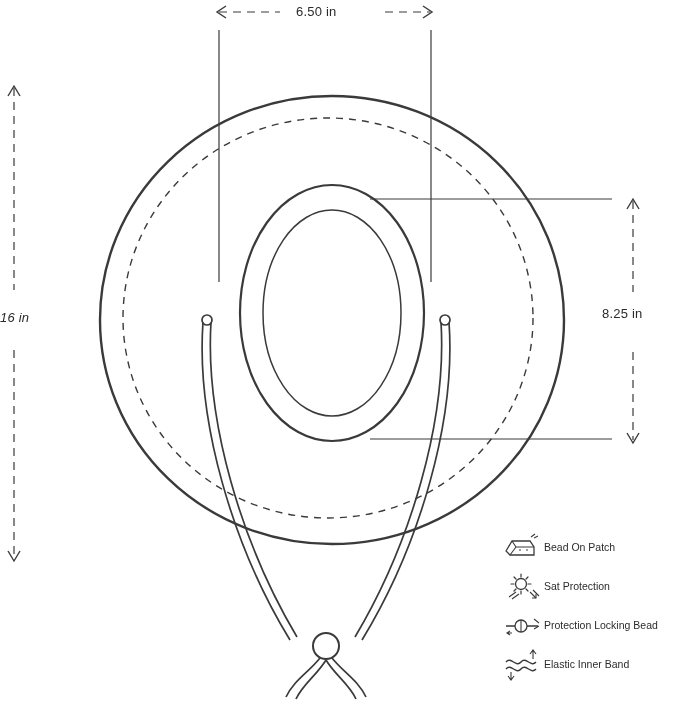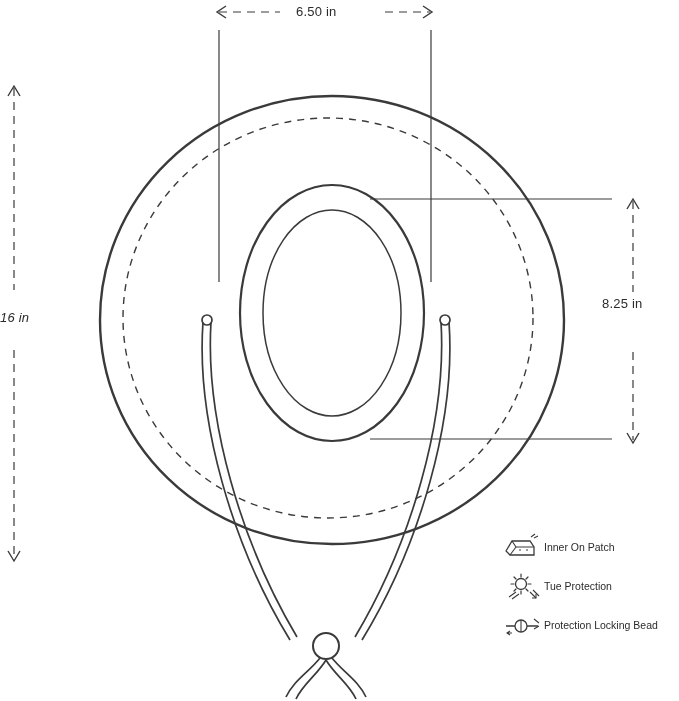--- a/index.html
+++ b/index.html
@@ -37,21 +37,21 @@
     left: 296px;
     top: 4px;
   }
   #label-height-left {
     left: 0px;
     top: 310px;
     font-style: italic;
   }
   #label-height-right {
     left: 602px;
-    top: 296px;
+    top: 306px;
   }
   .legend {
     position: absolute;
     left: 500px;
     top: 528px;
     width: 180px;
   }
   .legend-row {
     display: flex;
     align-items: center;
@@ -155,45 +155,56 @@
     <div class="legend-row">
       <span class="legend-icon">
         <svg width="44" height="34" viewBox="0 0 44 34" xmlns="http://www.w3.org/2000/svg">
           <path d="M6,20 L12,10 L30,10 L34,16 L34,24 L10,24 Z" fill="none" stroke="#3a3a3a" stroke-width="1.3"></path>
           <path d="M12,10 L16,16 L34,16" fill="none" stroke="#3a3a3a" stroke-width="1.1"></path>
           <path d="M16,16 L10,24" fill="none" stroke="#3a3a3a" stroke-width="1.1"></path>
           <path d="M19,19 L23,19 M26,19 L30,19" stroke="#3a3a3a" stroke-width="1" stroke-dasharray="2 2"></path>
           <path d="M31,6 L35,3 M34,7 L38,5" stroke="#3a3a3a" stroke-width="1.1"></path>
         </svg>
       </span>
-      <span class="legend-text">Inner On Patch</span>
+      <span class="legend-text">Bead On Patch</span>
     </div>
 
     <div class="legend-row">
       <span class="legend-icon">
         <svg width="44" height="34" viewBox="0 0 44 34" xmlns="http://www.w3.org/2000/svg">
           <circle cx="21" cy="14" r="5.5" fill="none" stroke="#3a3a3a" stroke-width="1.3"></circle>
           <path d="M21,4 L21,7 M21,21 L21,24 M11,14 L14,14 M28,14 L31,14
                    M14,7 L16,9 M26,19 L28,21 M28,7 L26,9 M14,21 L16,19" stroke="#3a3a3a" stroke-width="1.2" stroke-linecap="round"></path>
           <path d="M9,27 L16,22 M12,29 L19,24" stroke="#3a3a3a" stroke-width="1.1"></path>
           <path d="M30,22 L36,28 M33,20 L39,26" stroke="#3a3a3a" stroke-width="1.1"></path>
           <path d="M36,24 L36,28 L32,28" fill="none" stroke="#3a3a3a" stroke-width="1.1"></path>
         </svg>
       </span>
-      <span class="legend-text">Tue Protection</span>
+      <span class="legend-text">Sat Protection</span>
     </div>
 
     <div class="legend-row">
       <span class="legend-icon">
         <svg width="44" height="34" viewBox="0 0 44 34" xmlns="http://www.w3.org/2000/svg">
           <circle cx="21" cy="17" r="6" fill="none" stroke="#3a3a3a" stroke-width="1.3"></circle>
           <path d="M21,11 L21,23" stroke="#3a3a3a" stroke-width="1.1"></path>
           <path d="M6,17 L15,17 M27,17 L38,17" stroke="#3a3a3a" stroke-width="1.3"></path>
           <path d="M34,10 L39,14 M34,20 L39,17" stroke="#3a3a3a" stroke-width="1.1"></path>
           <path d="M12,24 L7,24 M10,22 L7,24 L10,26" fill="none" stroke="#3a3a3a" stroke-width="1.1"></path>
         </svg>
       </span>
       <span class="legend-text">Protection Locking Bead</span>
     </div>
 
+    <div class="legend-row">
+      <span class="legend-icon">
+        <svg width="44" height="34" viewBox="0 0 44 34" xmlns="http://www.w3.org/2000/svg">
+          <path d="M6,14 C11,8 16,20 21,14 C26,8 31,20 36,14" fill="none" stroke="#3a3a3a" stroke-width="1.4"></path>
+          <path d="M6,21 C11,15 16,27 21,21 C26,15 31,27 36,21" fill="none" stroke="#3a3a3a" stroke-width="1.4"></path>
+          <path d="M33,11 L33,3 M30,6 L33,2 L36,6" fill="none" stroke="#3a3a3a" stroke-width="1.1"></path>
+          <path d="M11,24 L11,32 M8,28 L11,32 L14,28" fill="none" stroke="#3a3a3a" stroke-width="1.1"></path>
+        </svg>
+      </span>
+      <span class="legend-text">Elastic Inner Band</span>
+    </div>
 
   </div>
 </div>
 
 </body></html>

